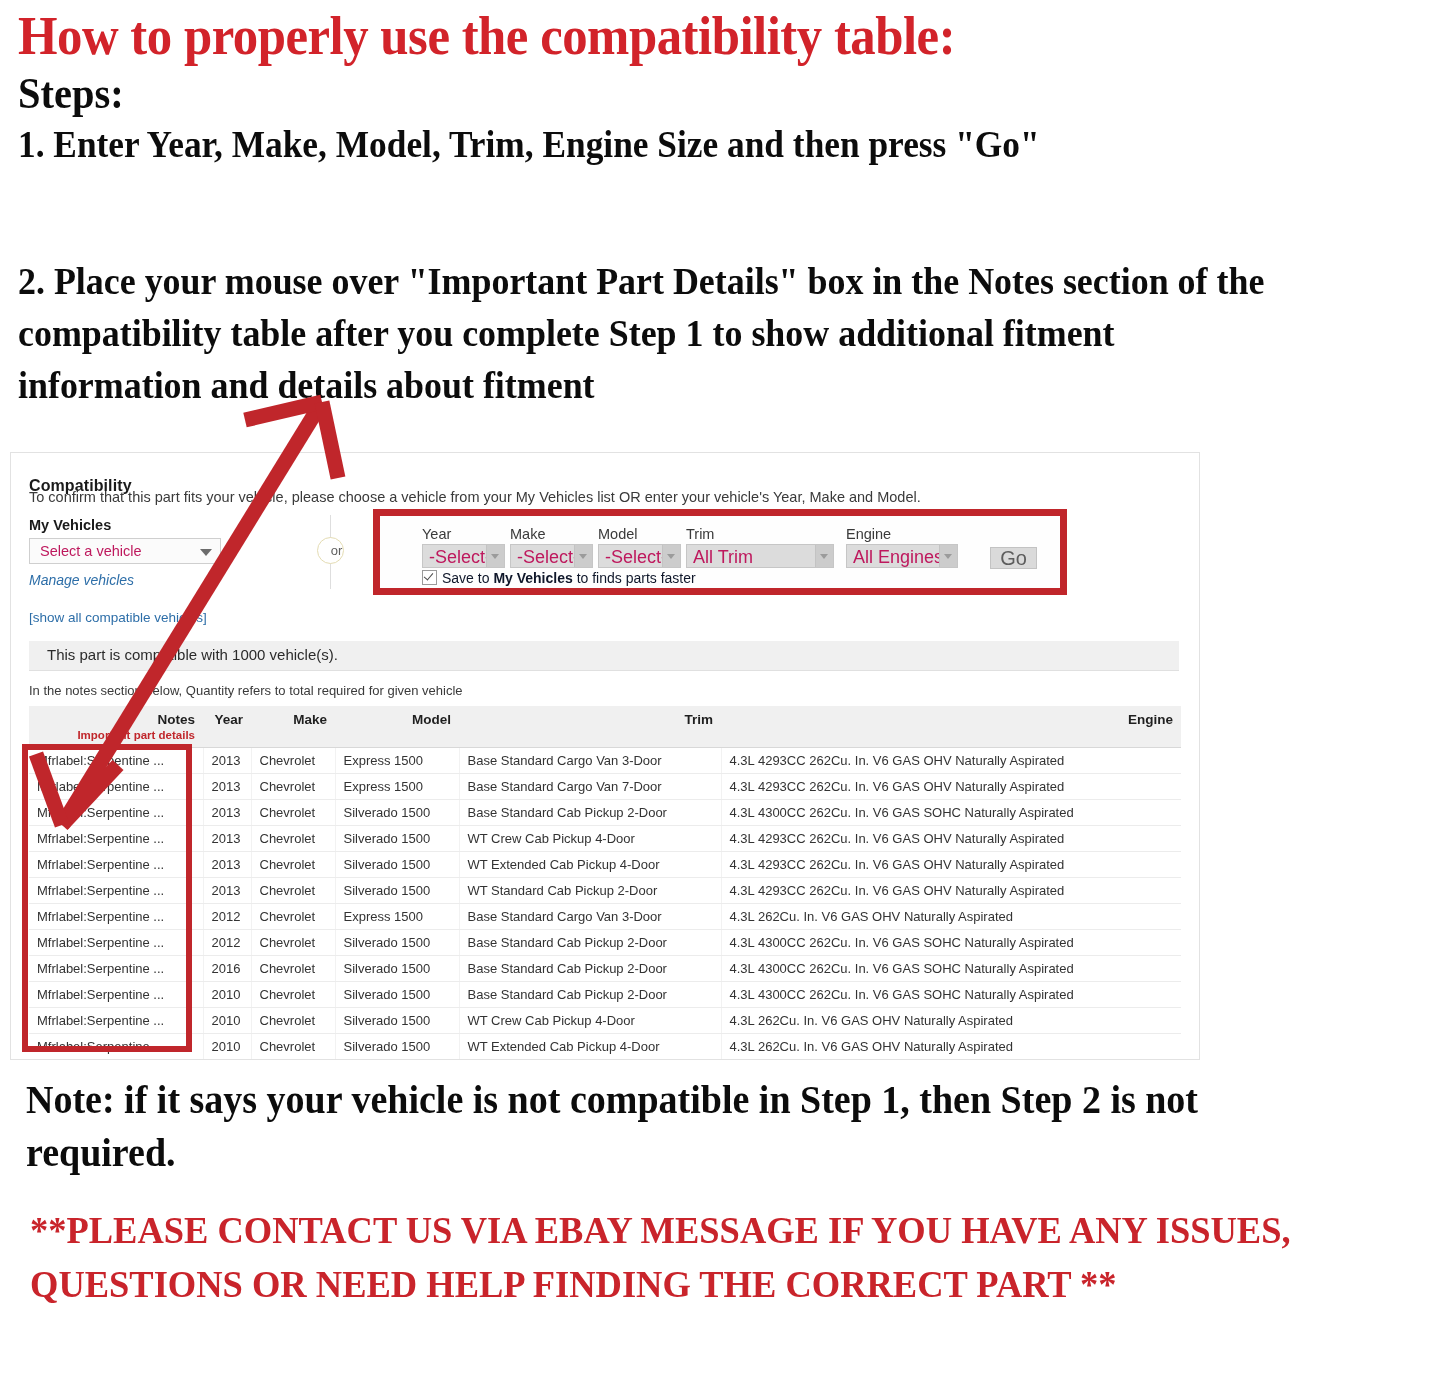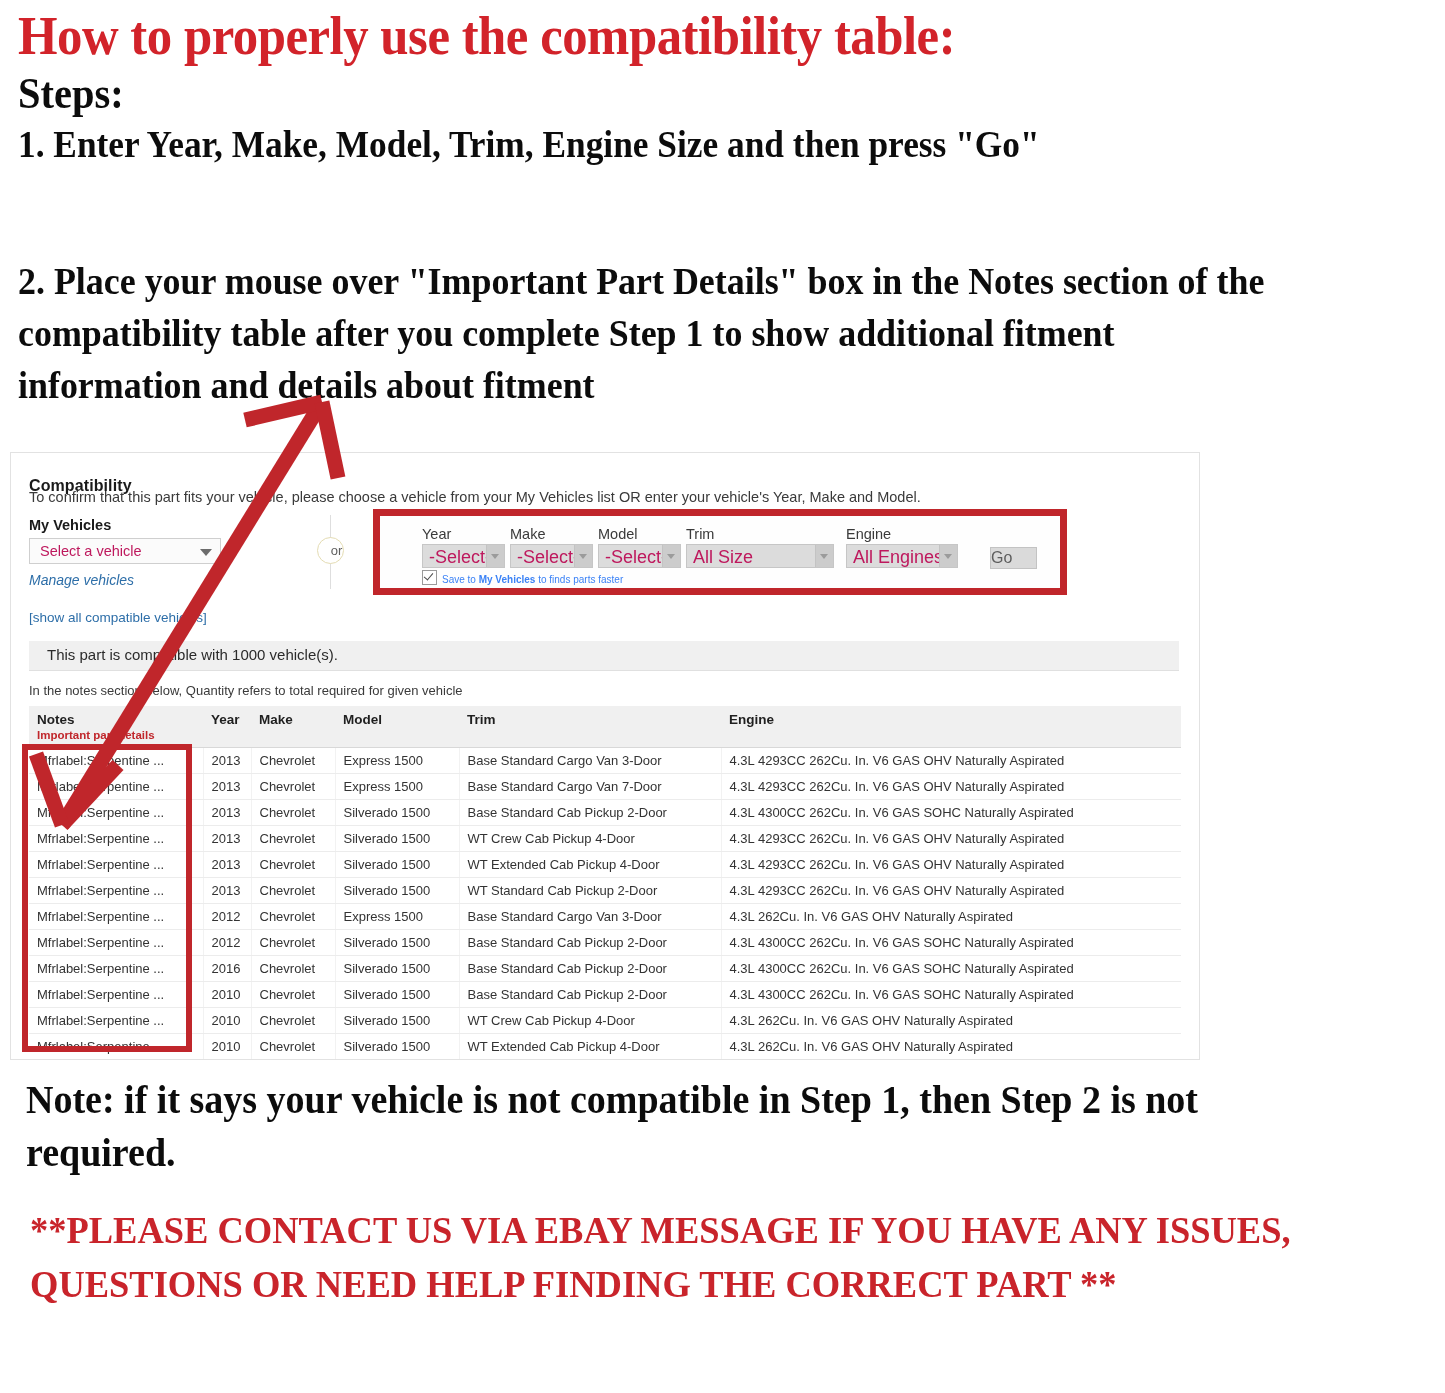--- a/index.html
+++ b/index.html
@@ -272,30 +272,31 @@
   }
   .go-btn {
     position: absolute;
     left: 610px;
     top: 31px;
     width: 47px;
     height: 22px;
     background: #dadada;
     border: 1px solid #c3c3c3;
     box-sizing: border-box;
-    font-size: 16px;
+    text-align: center;
+    font-size: 20px;
     color: #5d5d5d;
     line-height: 20px;
   }
   .save-row {
     position: absolute;
     left: 42px;
     top: 54px;
-    font-size: 10px;
-    color: #3b82f6;
+    font-size: 14px;
+    color: #0f172a;
     white-space: nowrap;
   }
   .save-row .cbx {
     display: inline-block;
     width: 13px;
     height: 13px;
     border: 1px solid #9a9a9a;
     background: #fff;
     vertical-align: -2px;
     margin-right: 5px;
@@ -344,21 +345,21 @@
   .fit-table {
     position: absolute;
     left: 18px;
     top: 253px;
     width: 1152px;
     border-collapse: collapse;
     table-layout: fixed;
   }
   .fit-table th {
     background: #f0f0f0;
-    text-align: left;
+    text-align: right;
     font-size: 13.5px;
     font-weight: bold;
     color: #1f1f1f;
     padding: 6px 8px 6px 8px;
     vertical-align: top;
     border-bottom: 1px solid #d8d8d8;
     height: 34px;
     box-sizing: border-box;
   }
   .fit-table th .sub {
@@ -469,21 +470,21 @@
         <span class="val">-Select-</span>
         <span class="arrow">
             <i></i>
           </span>
       </div>
     </div>
 
     <div class="fld" style="left:306px;">
       <span class="lbl">Trim</span>
       <div class="sel" style="width:148px;">
-        <span class="val">All Size</span>
+        <span class="val">All Trim</span>
         <span class="arrow">
             <i></i>
           </span>
       </div>
     </div>
 
     <div class="fld" style="left:466px;">
       <span class="lbl">Engine</span>
       <div class="sel" style="width:112px;">
         <span class="val">All Engines</span>

